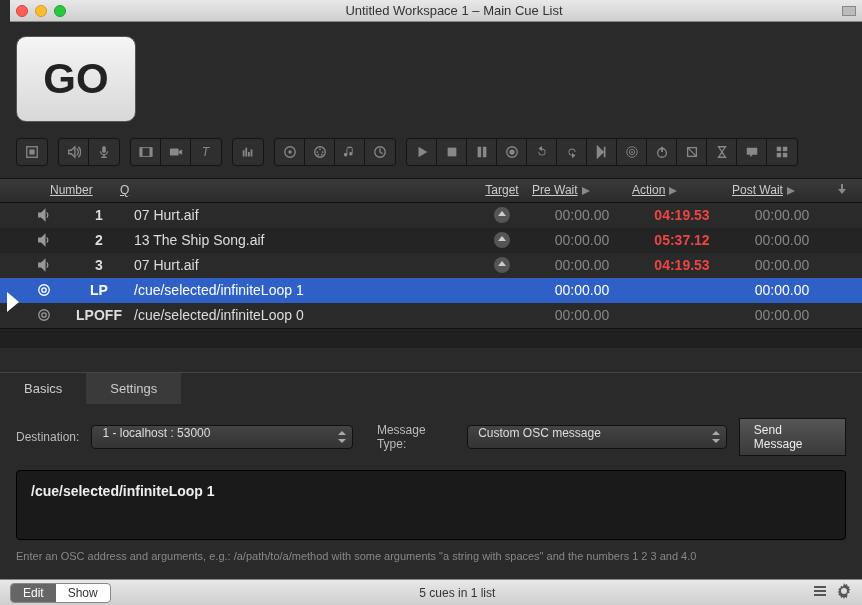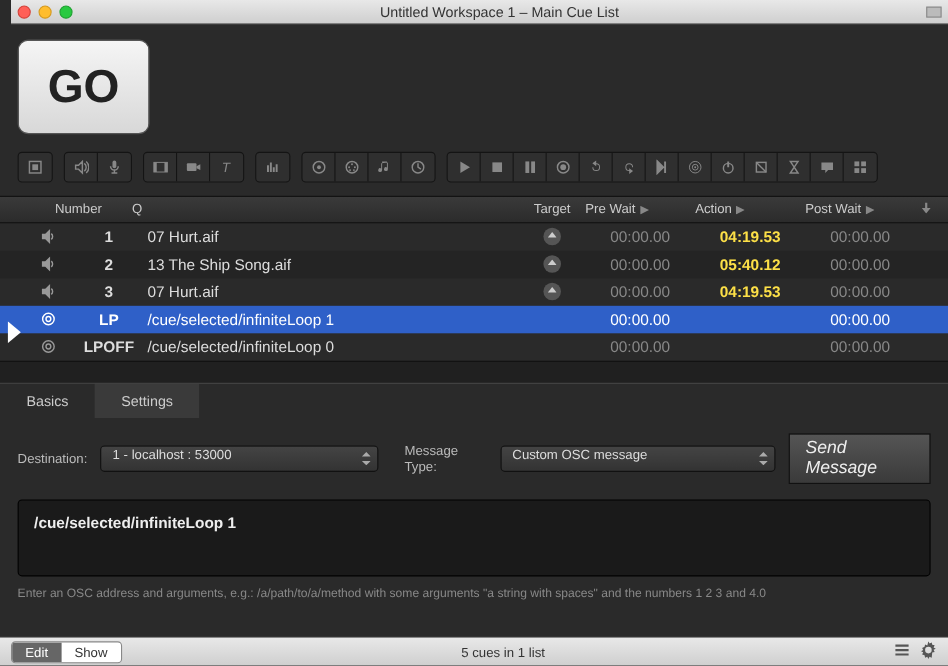--- a/index.html
+++ b/index.html
@@ -51,21 +51,21 @@
 .tgroup { display:flex; gap:0; background:#2f2f2f; border:1px solid #141414; border-radius:4px; overflow:hidden; }
 .tbtn {
   width:30px; height:26px; display:flex; align-items:center; justify-content:center;
   border-right:1px solid #141414; cursor:pointer;
 }
 .tbtn:last-child { border-right:none; }
 .tbtn svg { fill:#888; width:14px; height:14px; }
 
 .tablehead {
   display:flex; background:linear-gradient(#3a3a3a,#2b2b2b);
-  font-size:12px; color:#ccc; padding:4px 10px; border-top:1px solid #111; border-bottom:1px solid #111;
+  font-size:12px; color:#ccc; padding:4px 10px; border-top:1px solid #111; border-bottom:1px solid #111;text-decoration:underline;
 }
 .colicon{width:40px;} .colnum{width:70px;} .colq{flex:1;} .coltgt{width:60px; text-align:center;}
 .colpre{width:100px;} .colact{width:100px;} .colpost{width:100px;} .colarr{width:20px; text-align:center;}
 .carat { display:inline-block; margin-left:4px; vertical-align:middle; }
 .carat svg{ fill:#888; width:8px; height:8px;}
 
 .rows { }
 .row {
   display:flex; align-items:center; padding:4px 10px; height:25px;
   font-size:14px; color:#ddd;
@@ -75,34 +75,34 @@
 .row.sel .timeval, .row.sel .cellq, .row.sel .cellnum { color:#fff; }
 .row .cellicon{width:40px; display:flex; justify-content:center;}
 .row .cellicon svg{fill:#999; width:14px; height:14px;}
 .row.sel .cellicon svg{fill:#fff;}
 .row .cellnum{width:70px; text-align:center; font-weight:600;}
 .row .cellq{flex:1;}
 .row .celltgt{width:60px; display:flex; justify-content:center;}
 .row .celltgt .tgtdot{width:16px;height:16px;border-radius:50%;background:#555;display:flex;align-items:center;justify-content:center;}
 .row .celltgt svg{fill:#ccc;width:8px;height:8px;}
 .row .timeval{width:100px; text-align:center; font-variant-numeric:tabular-nums; color:#888;}
-.row .timeval.emph{color:#fde047; font-weight:600;}
+.row .timeval.emph{color:#ef4444; font-weight:600;}
 .row.sel .timeval{color:#fff;}
 .row .cellarr{width:20px;}
 .playhead {
   position:relative; width:14px;
 }
 .standby { position:absolute; left:-3px; top:2px; }
 .standby svg { fill:#888; width:12px; height:20px; }
 .row.sel .standby svg { fill:#fff; }
 
 .gapfill { height:20px; background:#202020; border-top:1px solid #111; }
 
 .tabbar {
-  display:flex; background:#2a2a2a; border-top:1px solid #444;
+  display:flex; background:#2a2a2a; border-top:1px solid #444;margin-top:24px;
 }
 .tab {
   padding:8px 24px; font-size:13px; color:#ccc; cursor:pointer;
   background:#2a2a2a;
 }
 .tab.active { background:#3a3a3a; }
 
 .settingsrow {
   display:flex; align-items:center; gap:12px; padding:14px 16px;
   font-size:12px; color:#bbb;
@@ -110,21 +110,21 @@
 .sel-drop {
   background:linear-gradient(#444,#333); border:1px solid #111; border-radius:4px;
   height:24px; padding:0 24px 0 10px; color:#ddd; display:flex; align-items:flex-start;
   position:relative; cursor:pointer;
 }
 .sel-drop .dcar { position:absolute; right:6px; top:5px; }
 .sel-drop .dcar svg{fill:#aaa;width:8px;height:12px;}
 .flexspace{flex:1;}
 .sendbtn {
   background:linear-gradient(#555,#3a3a3a); border:1px solid #111; border-radius:0;
-  padding:4px 14px; color:#eee; cursor:pointer; font-size:16px;font-style:italic;
+  padding:4px 14px; color:#eee; cursor:pointer; font-size:12px;
 }
 
 .oscbox {
   margin:0 16px; background:#1a1a1a; border:1px solid #000; border-radius:4px;
   padding:12px 14px; height:70px; color:#eee; font-size:14px; font-weight:700;
 }
 .hint { padding:10px 16px 16px 16px; font-size:11px; color:#888; }
 
 .footer {
   position:absolute; left:0; right:0; bottom:0;
@@ -369,21 +369,21 @@
       <div class="cellnum">2</div>
       <div class="cellq">13 The Ship Song.aif</div>
       <div class="celltgt">
         <span class="tgtdot">
           <svg viewBox="0 0 8 8">
             <path d="M4 0l4 5H0z"></path>
           </svg>
         </span>
       </div>
       <div class="timeval">00:00.00</div>
-      <div class="timeval emph">05:40.12</div>
+      <div class="timeval emph">05:37.12</div>
       <div class="timeval">00:00.00</div>
       <div class="cellarr"></div>
     </div>
     <div class="row">
       <div class="playhead"></div>
       <div class="cellicon" style="color:#999">
         <svg viewBox="0 0 16 16">
           <path d="M2 6h3l4-4v12l-4-4H2zM11 5a4 4 0 010 6" fill="none" stroke="currentColor" stroke-width="1.5"></path>
           <path d="M2 6h3l4-4v12l-4-4H2z" fill="currentColor"></path>
         </svg>

